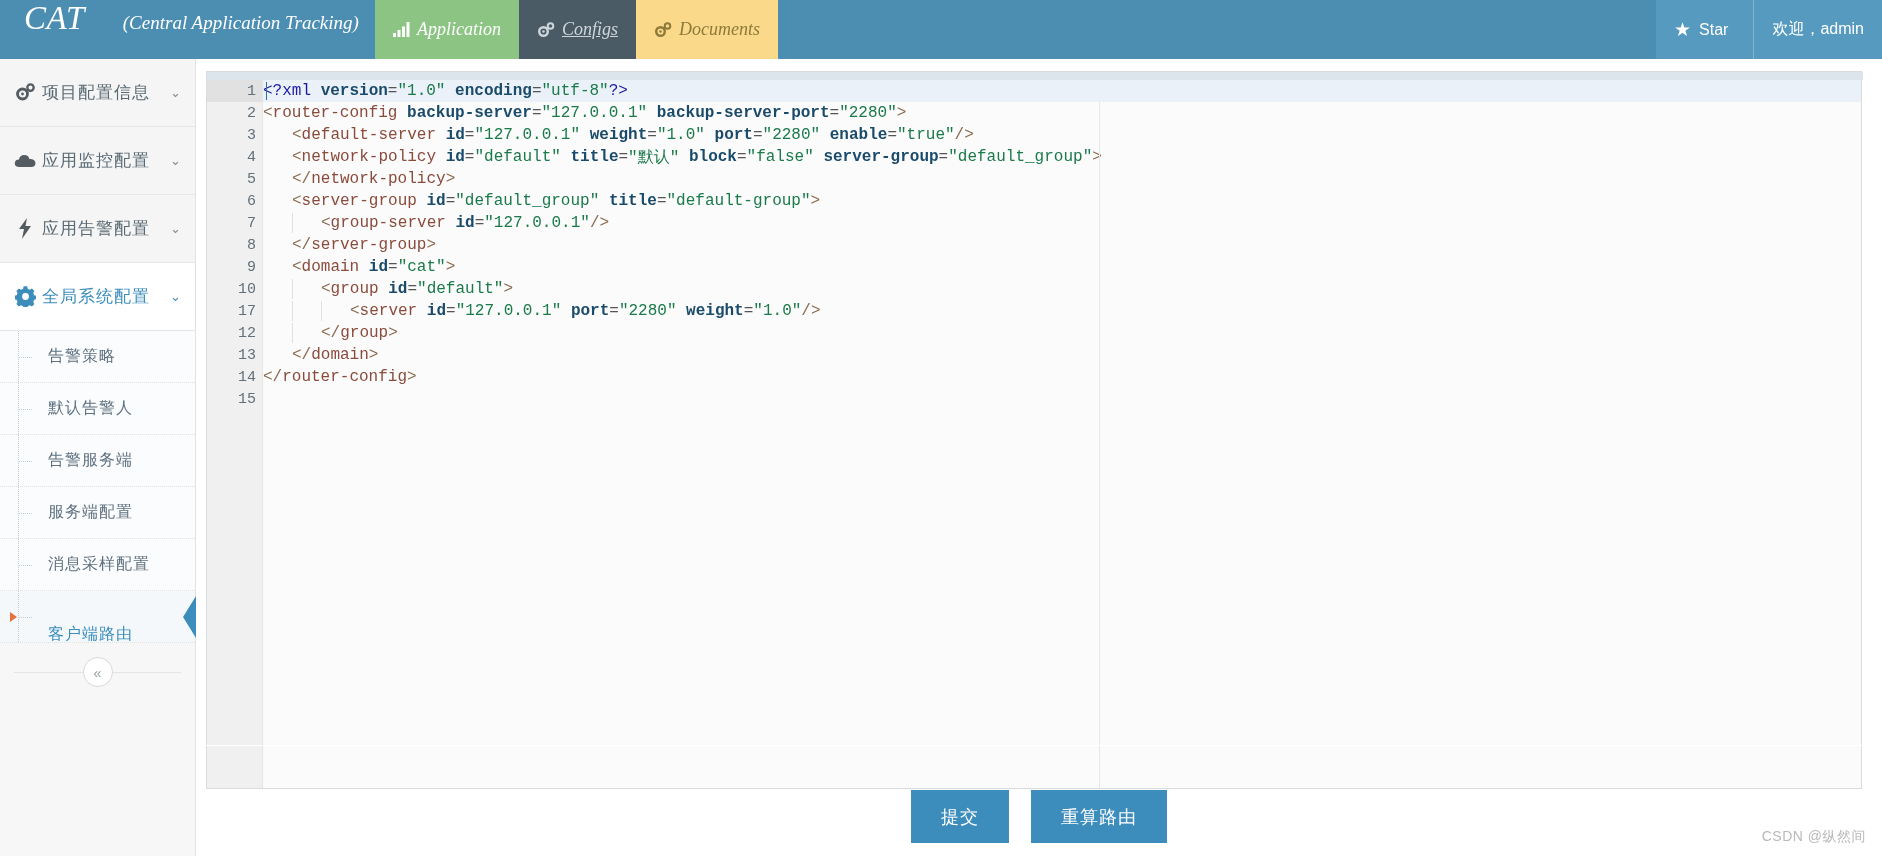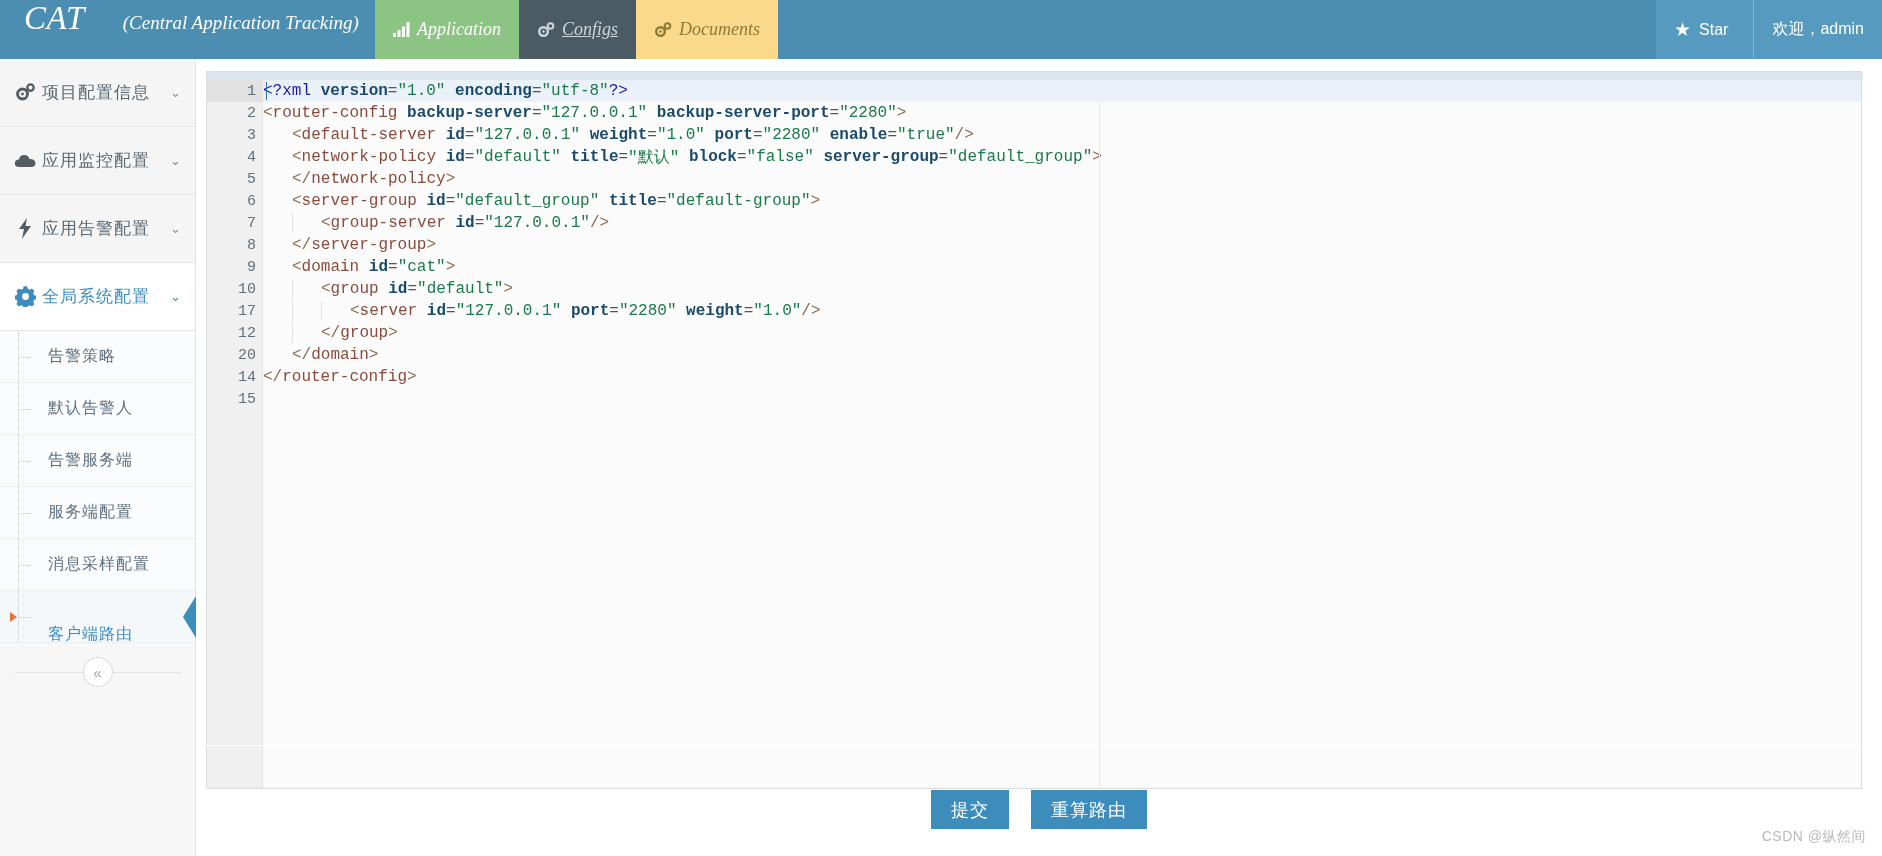--- a/index.html
+++ b/index.html
@@ -258,22 +258,22 @@
   
   .btn-bar {
     position: absolute; left: 196px; top: 790px;
     width: 1686px; height: 66px;
     background: #ffffff;
     display: flex; align-items: flex-start; justify-content: center;
     gap: 22px;
   }
   .btn {
     min-width: 76px;
-    height: 39px;
-    padding: 0 20px;
+    height: 53px;
+    padding: 0 30px;
     background: #3c8dbc;
     color: #ffffff;
     font-size: 18px;
     border: none;
     cursor: pointer;
     letter-spacing: 1px;
     font-family: "Liberation Sans", sans-serif;
   }
   .divider-top {
     position: absolute; left: 196px; top: 745px;
@@ -440,21 +440,21 @@
         <div class="code-line">3</div>
         <div class="code-line">4<span class="fold">▾</span></div>
         <div class="code-line">5</div>
         <div class="code-line">6<span class="fold">▾</span></div>
         <div class="code-line">7</div>
         <div class="code-line">8</div>
         <div class="code-line">9<span class="fold">▾</span></div>
         <div class="code-line">10<span class="fold">▾</span></div>
         <div class="code-line">17</div>
         <div class="code-line">12</div>
-        <div class="code-line">20</div>
+        <div class="code-line">13</div>
         <div class="code-line">14</div>
         <div class="code-line">15</div>
       </div>
     <div class="code-area" id="code-area">
       <div class="print-margin"></div>
     <div class="code-line first"><span class="t-meta">&lt;?xml</span><span class="t-plain"> </span><span class="t-attr">version</span><span class="t-eq">=</span><span class="t-val">"1.0"</span><span class="t-plain"> </span><span class="t-attr">encoding</span><span class="t-eq">=</span><span class="t-val">"utf-8"</span><span class="t-meta">?&gt;</span></div>
         <div class="code-line"><span class="t-punct">&lt;</span><span class="t-tag">router-config</span><span class="t-plain"> </span><span class="t-attr">backup-server</span><span class="t-eq">=</span><span class="t-val">"127.0.0.1"</span><span class="t-plain"> </span><span class="t-attr">backup-server-port</span><span class="t-eq">=</span><span class="t-val">"2280"</span><span class="t-punct">&gt;</span></div>
         <div class="code-line"><span class="" style="display: inline-block; width: 29px;">&nbsp;</span><span class="t-punct">&lt;</span><span class="t-tag">default-server</span><span class="t-plain"> </span><span class="t-attr">id</span><span class="t-eq">=</span><span class="t-val">"127.0.0.1"</span><span class="t-plain"> </span><span class="t-attr">weight</span><span class="t-eq">=</span><span class="t-val">"1.0"</span><span class="t-plain"> </span><span class="t-attr">port</span><span class="t-eq">=</span><span class="t-val">"2280"</span><span class="t-plain"> </span><span class="t-attr">enable</span><span class="t-eq">=</span><span class="t-val">"true"</span><span class="t-punct">/&gt;</span></div>
         <div class="code-line"><span class="" style="display: inline-block; width: 29px;">&nbsp;</span><span class="t-punct">&lt;</span><span class="t-tag">network-policy</span><span class="t-plain"> </span><span class="t-attr">id</span><span class="t-eq">=</span><span class="t-val">"default"</span><span class="t-plain"> </span><span class="t-attr">title</span><span class="t-eq">=</span><span class="t-val">"默认"</span><span class="t-plain"> </span><span class="t-attr">block</span><span class="t-eq">=</span><span class="t-val">"false"</span><span class="t-plain"> </span><span class="t-attr">server-group</span><span class="t-eq">=</span><span class="t-val">"default_group"</span><span class="t-punct">&gt;</span></div>
         <div class="code-line"><span class="" style="display: inline-block; width: 29px;">&nbsp;</span><span class="t-punct">&lt;/</span><span class="t-tag">network-policy</span><span class="t-punct">&gt;</span></div>

